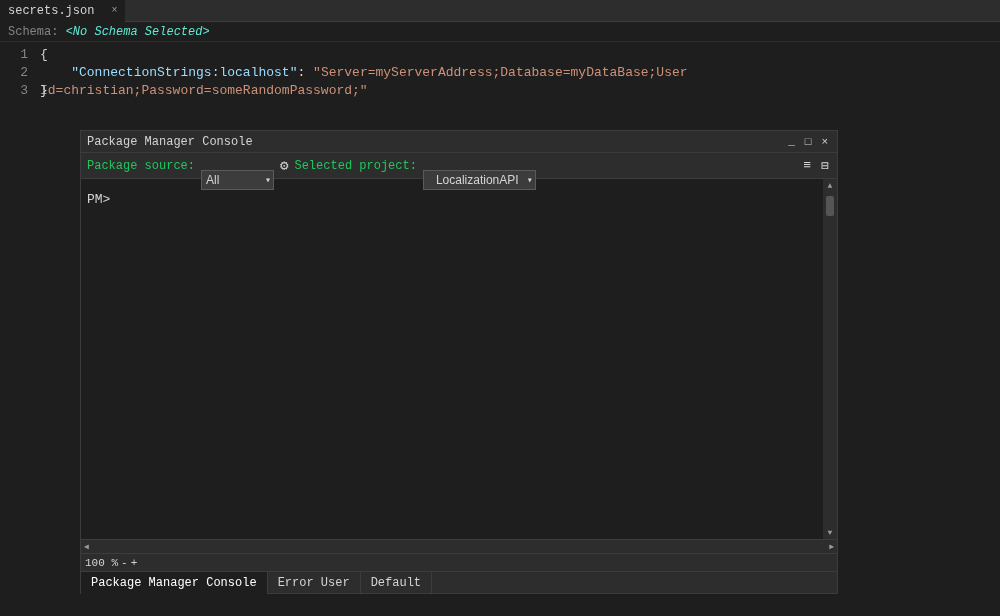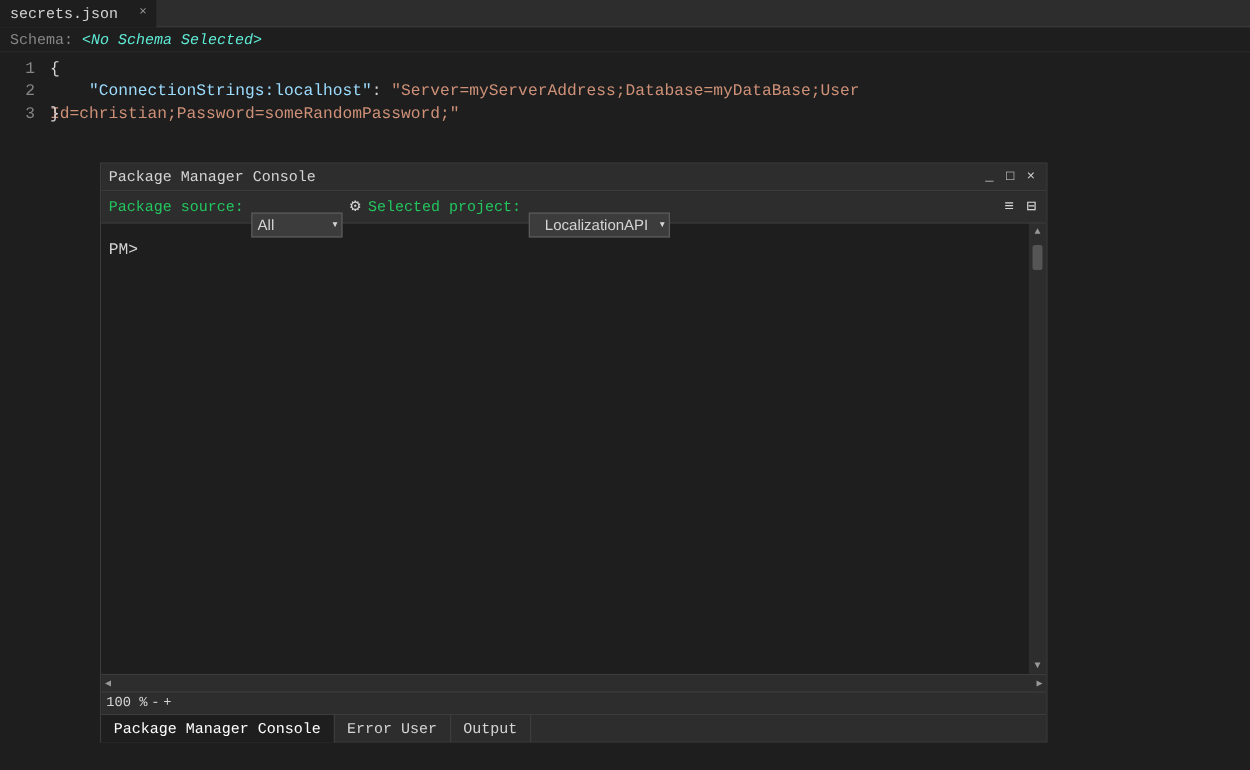--- a/index.html
+++ b/index.html
@@ -356,16 +356,16 @@
   </div>
 
   <div class="bottom-tabs">
     <div class="bottom-tab active">
       <span>Package Manager Console</span>
     </div>
     <div class="bottom-tab">
       <span>Error User</span>
     </div>
     <div class="bottom-tab">
-      <span>Output</span>
+      <span>Default</span>
     </div>
   </div>
 </div>
 
 </body></html>

